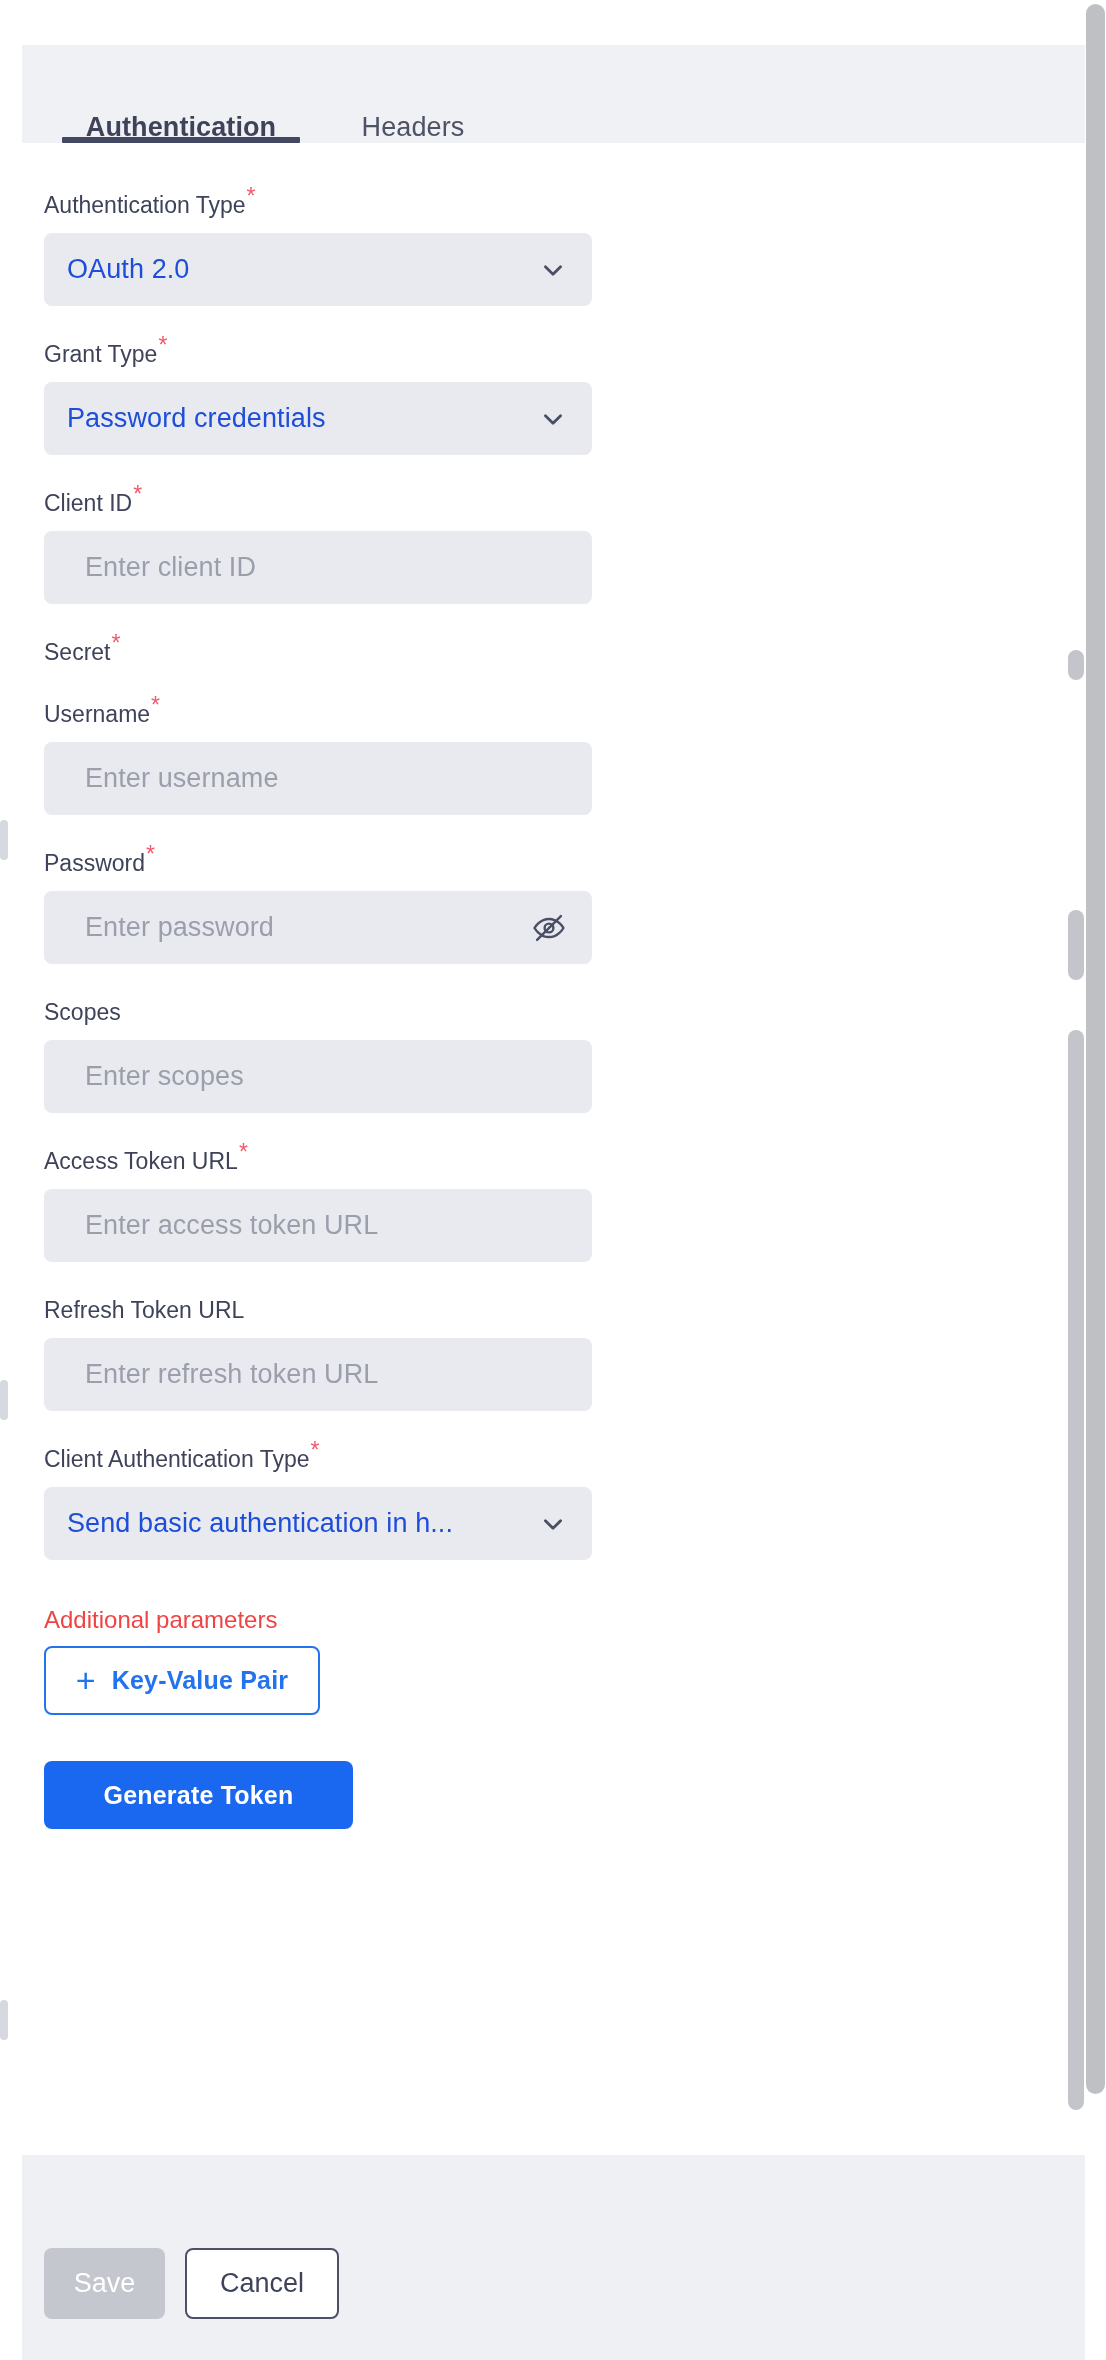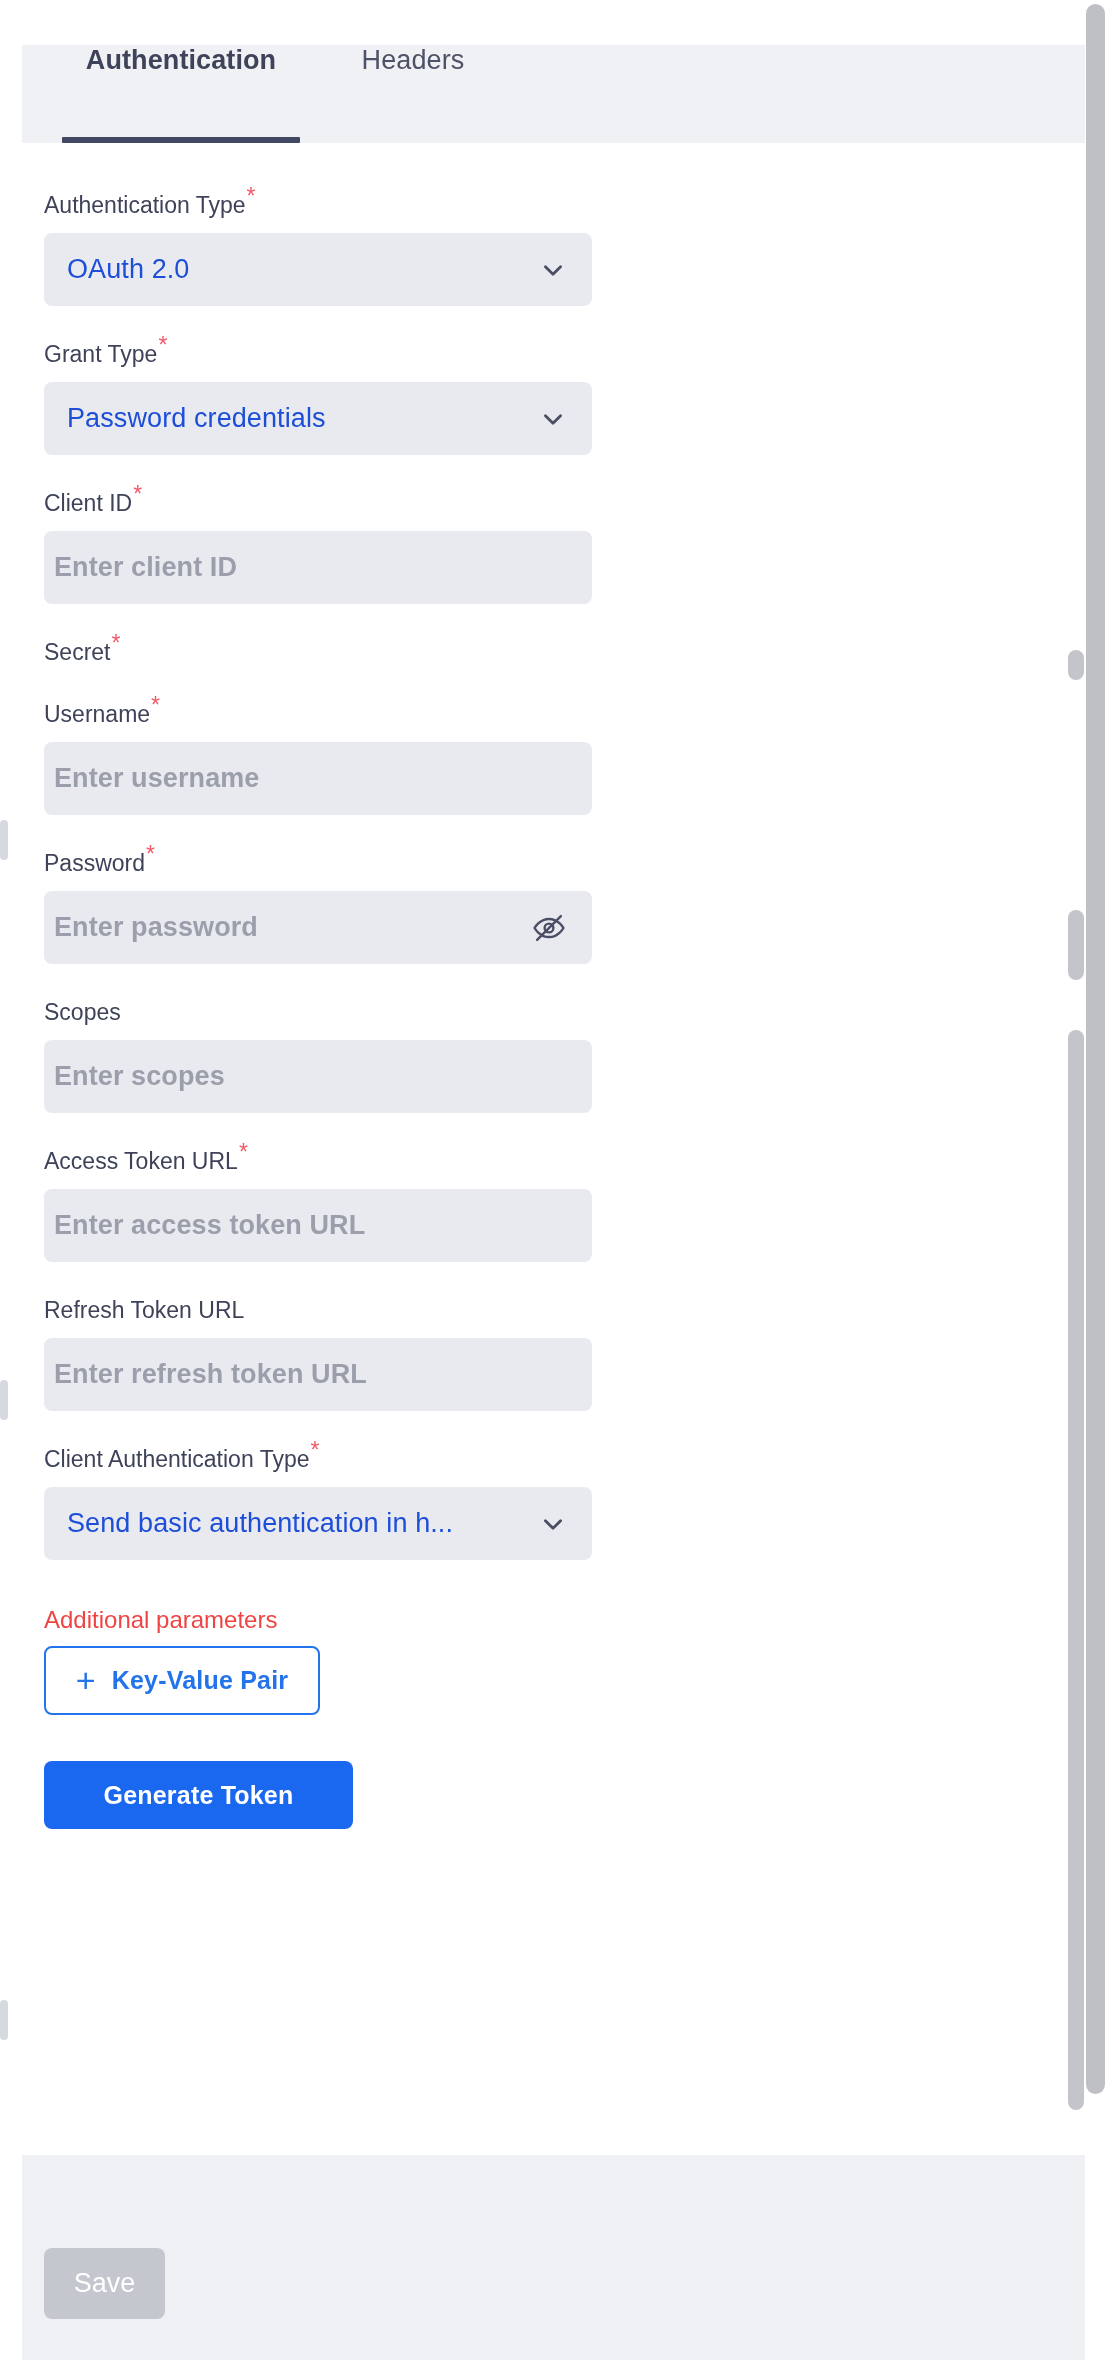--- a/index.html
+++ b/index.html
@@ -44,21 +44,21 @@
     width: 1063px;
     height: 98px;
     background: #f0f1f5;
     display: flex;
     align-items: center;
   }
   .tab {
     position: relative;
     height: 98px;
     display: flex;
-    align-items: flex-start;
+    align-items: flex-end;
     justify-content: center;
     cursor: pointer;
     font-size: 27px;
     color: #474c63;
     letter-spacing: .1px;
   }
   .tab-auth {
     margin-left: 22px;
     width: 274px;
     font-weight: bold;
@@ -125,23 +125,22 @@
   }
   .control .value {
     font-size: 27px;
     color: #1d4ed8;
     padding-left: 23px;
     letter-spacing: .1px;
   }
   .control .placeholder {
     font-size: 27px;
     color: #9b9fac;
-    padding-left: 10px;
+    padding-left: 41px;
     letter-spacing: .1px;
-    font-weight: bold;
   }
 
   .chev {
     position: absolute;
     right: 26px;
     top: 50%;
     transform: translateY(-50%);
     width: 26px; height: 26px;
   }
   .chev svg { display: block; }
@@ -416,20 +415,21 @@
       
       <button class="generate-button">Generate Token</button>
 
     </div>
 
     <div class="footer-gap"></div>
   </div>
 
   <div class="footer">
     <button class="btn-save">Save</button>
+    <button class="btn-cancel">Cancel</button>
   </div>
 
   <div class="rail" style="top:820px;height:40px;"></div>
   <div class="rail" style="top:1380px;height:40px;"></div>
   <div class="rail" style="top:2000px;height:40px;"></div>
 
   <div class="sb-track-outer">
     <div class="sb-thumb-outer"></div>
   </div>
   <div class="sb-seg" style="top:650px;height:30px;"></div>

